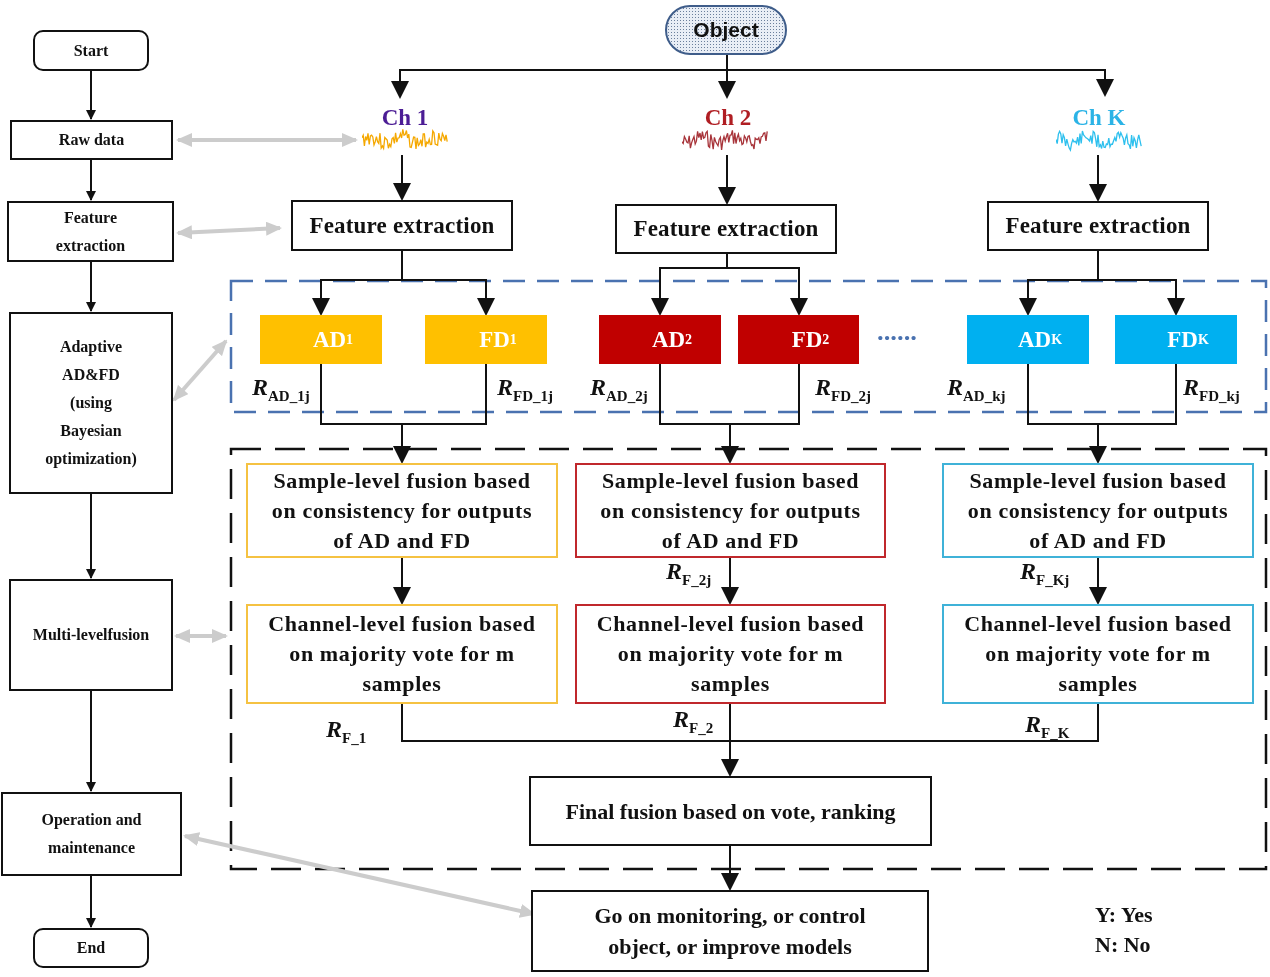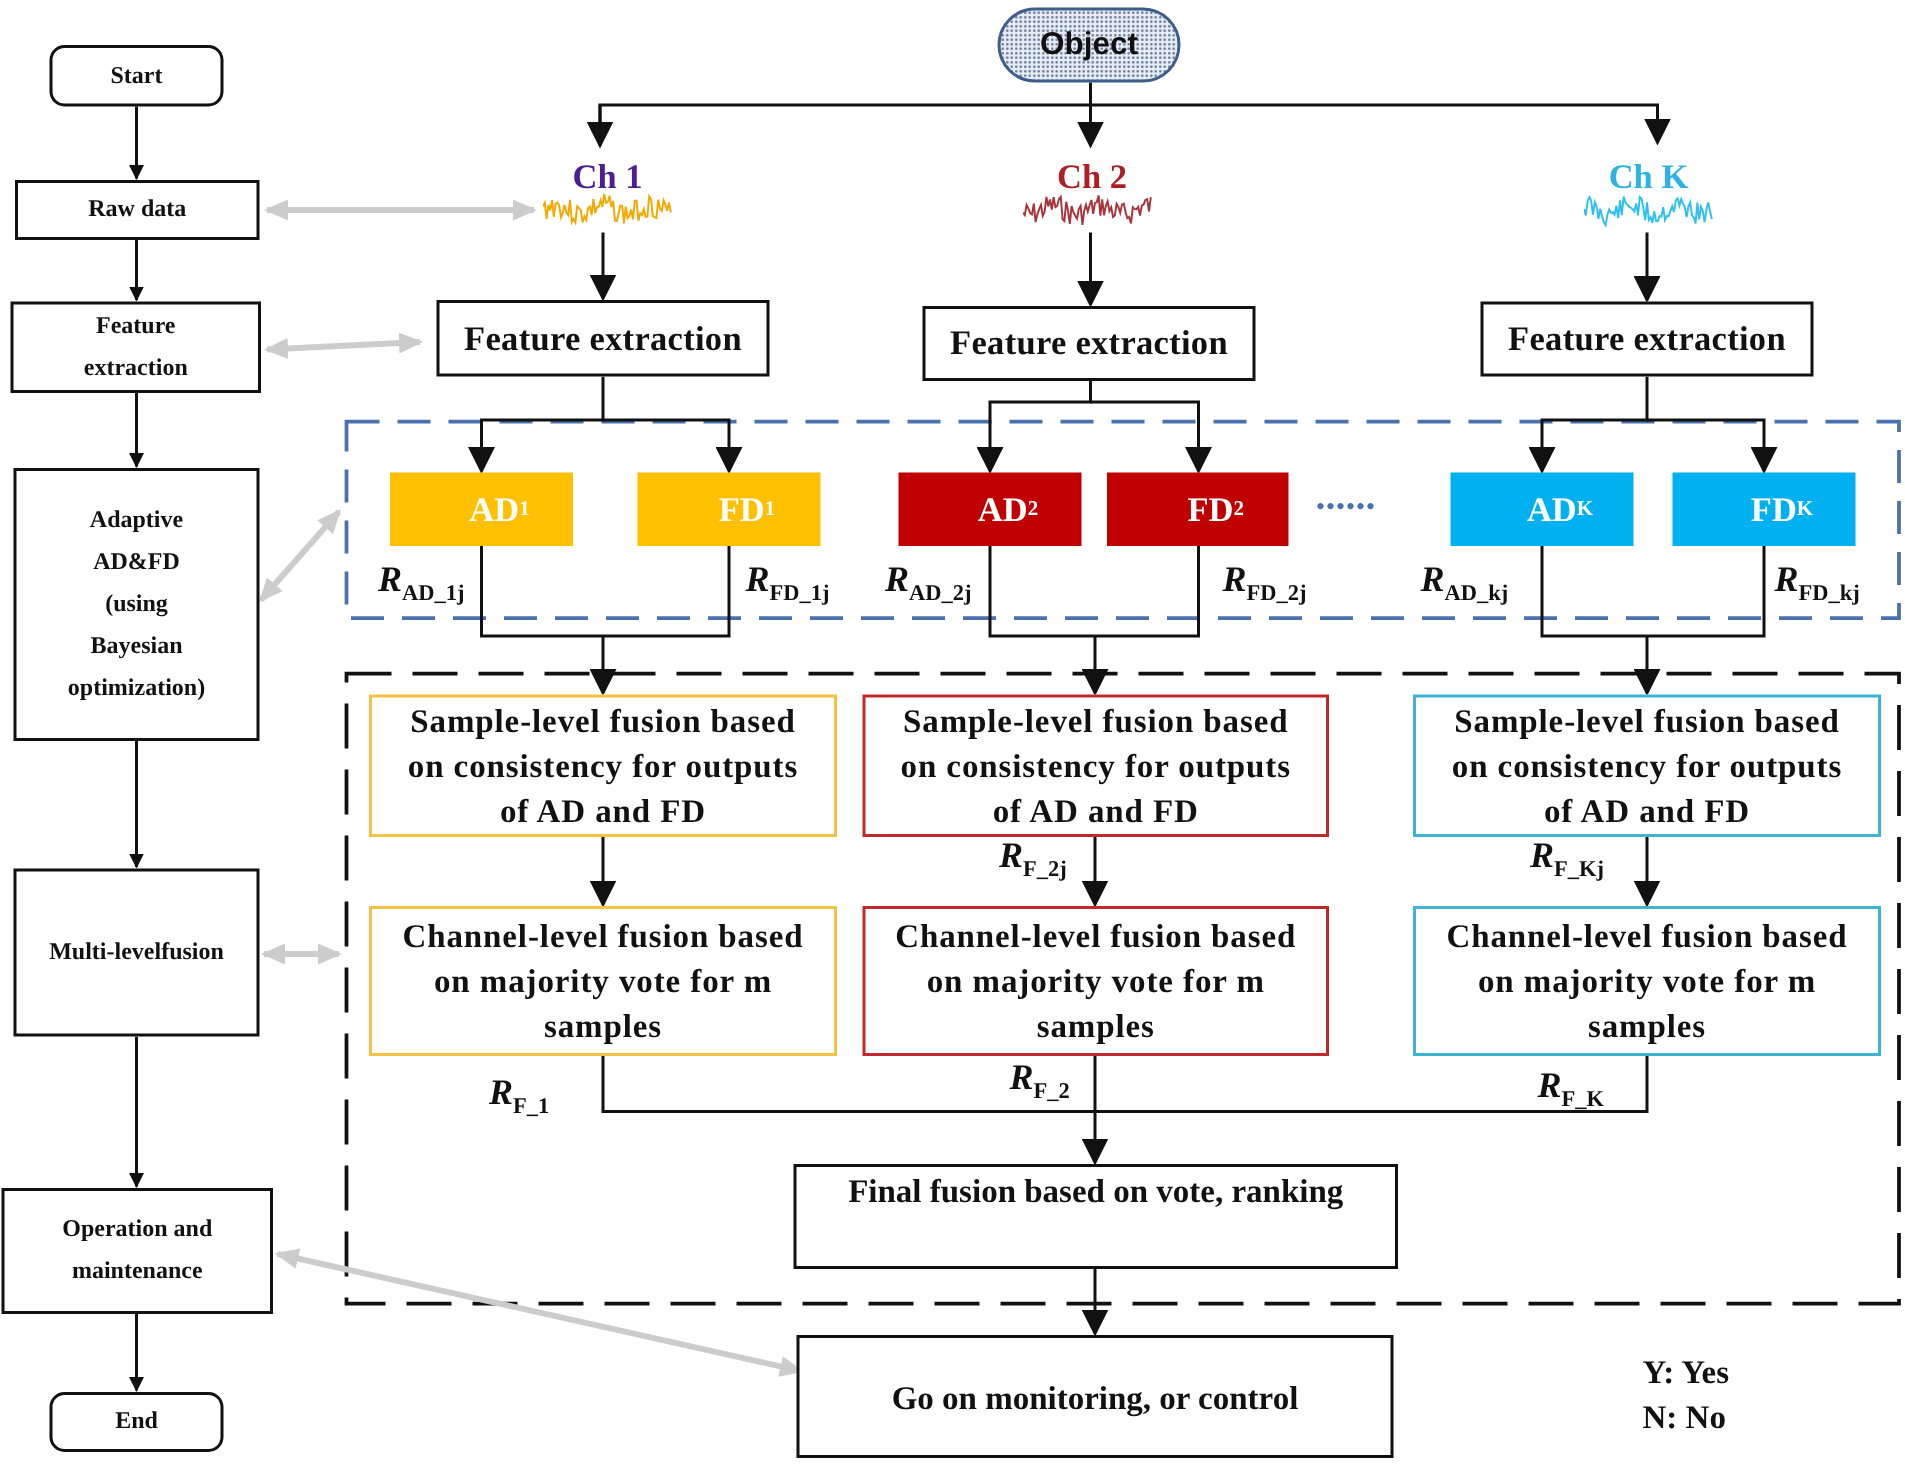--- a/index.html
+++ b/index.html
@@ -228,24 +228,25 @@
 <div class="box fus cyn" style="left:942px;top:604px;width:312px;height:100px;flex-direction:column;">
   <span>Channel-level fusion based</span>
   <span>on majority vote for m</span>
   <span>samples</span>
 </div>
 
 <div class="rl" style="left:326px;top:716px;"><i>R</i><sub>F_1</sub></div>
 <div class="rl" style="left:673px;top:706px;"><i>R</i><sub>F_2</sub></div>
 <div class="rl" style="left:1025px;top:711px;"><i>R</i><sub>F_K</sub></div>
 
-<div class="box bk" style="left:529px;top:776px;width:403px;height:70px;flex-direction:column;font-size:22px;line-height:31px;justify-content:space-between;">
+<div class="box bk" style="left:529px;top:776px;width:403px;height:70px;flex-direction:column;font-size:22px;line-height:31px;">
   <span>Final fusion based on vote, ranking</span>
 </div>
 
 <div class="box bk" style="left:531px;top:890px;width:398px;height:82px;flex-direction:column;font-size:22px;line-height:31px;">
   <span>Go on monitoring, or control</span>
+  <span>object, or improve models</span>
 </div>
 
 <div class="legend">
   <div>Y: Yes</div>
   <div>N: No</div>
 </div>
 
 </body></html>

